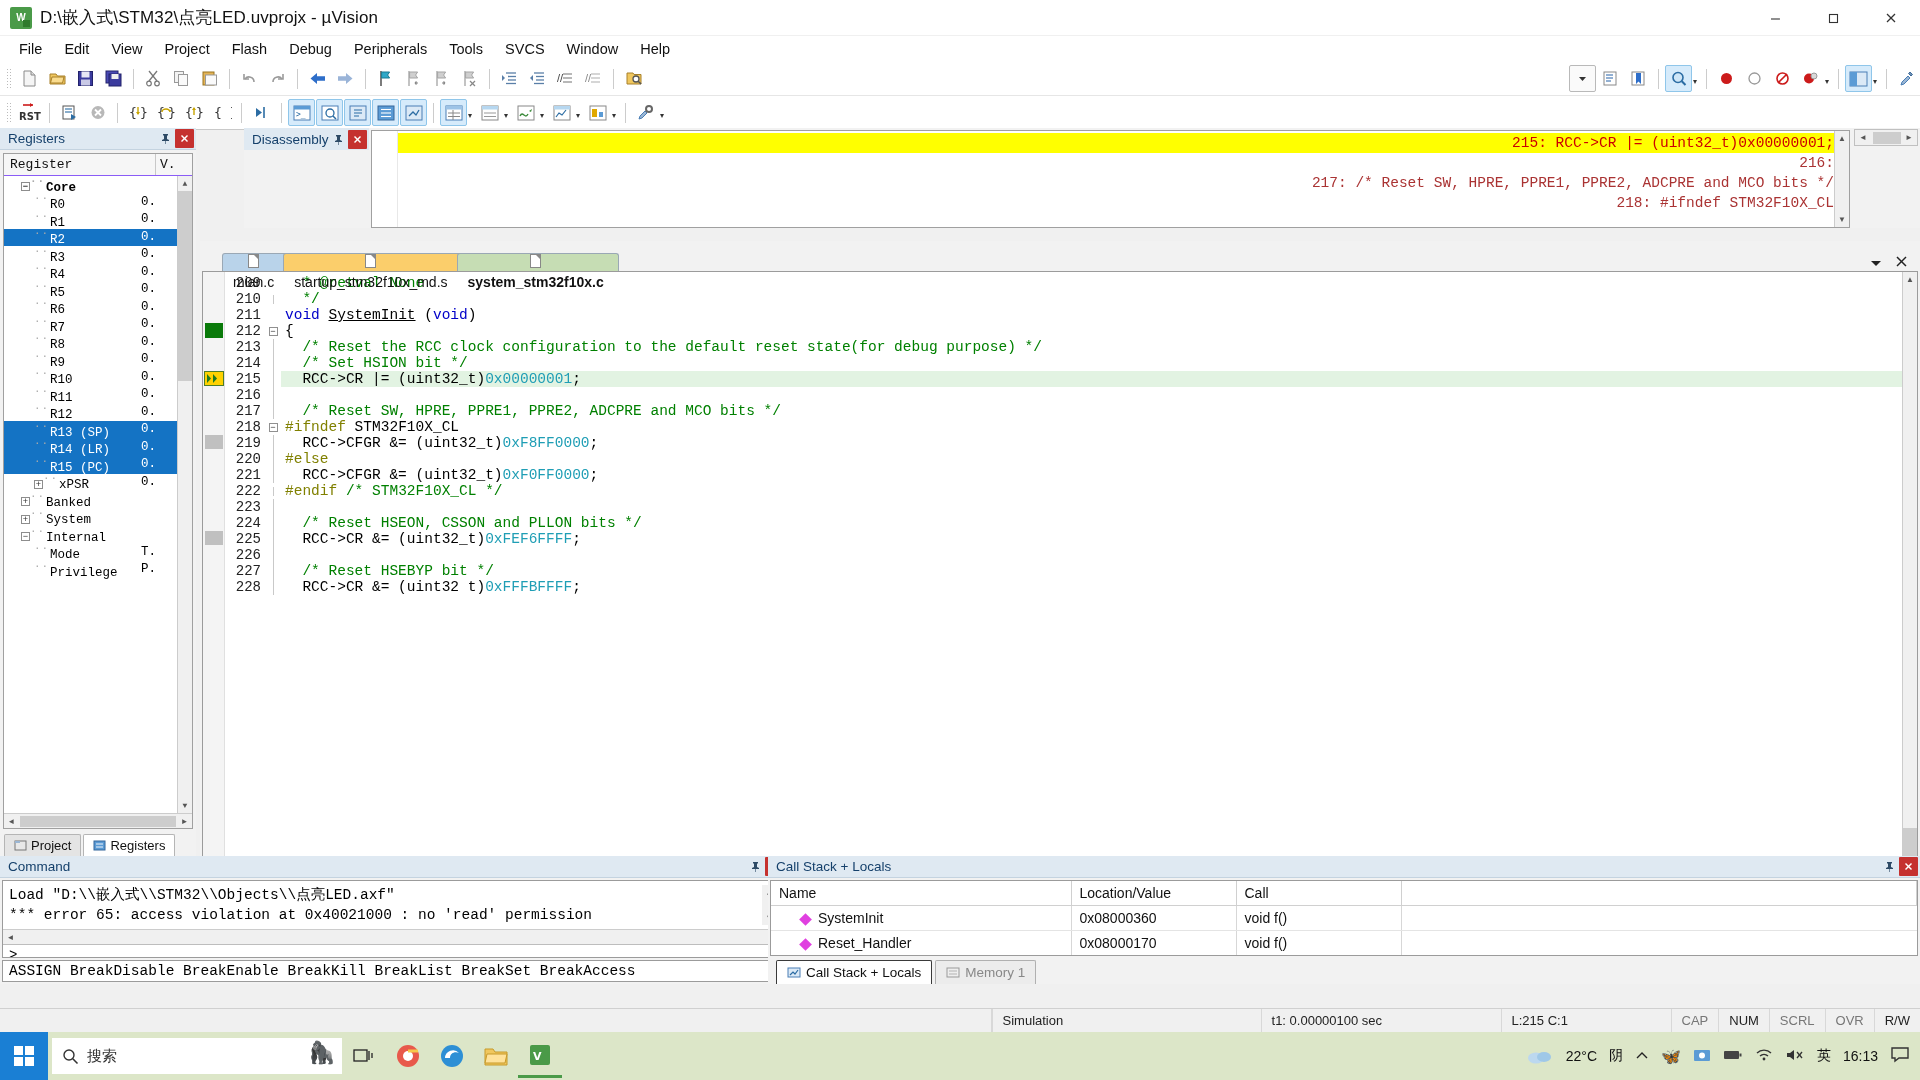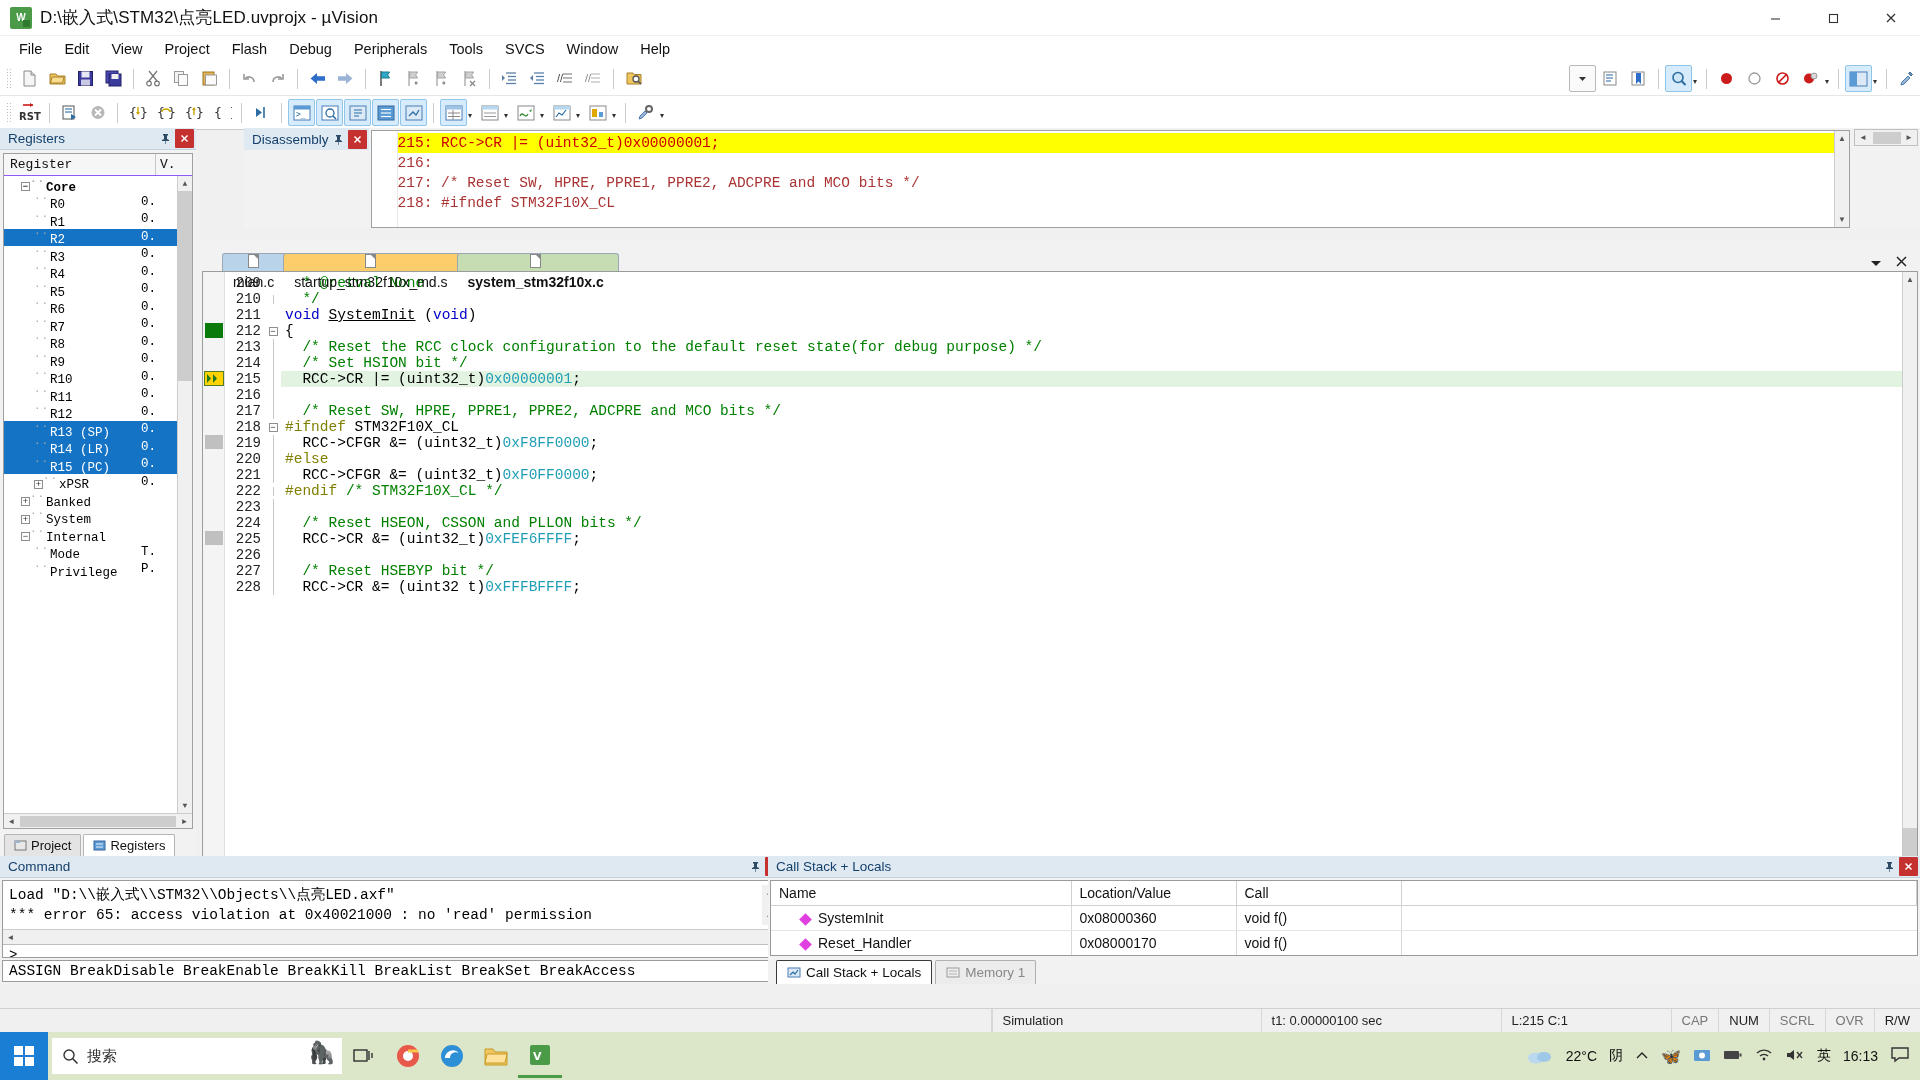--- a/index.html
+++ b/index.html
@@ -112,21 +112,21 @@
   
   .disasm { position: absolute; left: 200px; right: 0; top: 0; height: 100px;
             display: flex; background: #f2f2f2; margin-left: 44px; }
   .disasm-head { height: 22px; background: #dfe9f2; display: flex; align-items: center;
                  padding: 0 2px 0 8px; font-size: 13.5px; color: #15406b; }
   .disasm-body { flex: 1; background: #fff; margin: 2px 2px 0 2px; display: flex;
                  border: 1px solid #a0a0a0; overflow: hidden; }
   .dis-gutter { width: 26px; background: #fff; border-right: 1px solid #e8e8e8; }
   .dis-code { flex: 1; font-family: "Liberation Mono", monospace; font-size: 14.5px;
               color: #a33; padding-top: 2px; overflow: hidden; white-space: nowrap; }
-  .dis-line { height: 20px; line-height: 20px; padding-left: 0; }
+  .dis-line { height: 20px; line-height: 20px; padding-left: 0; text-align: right; }
   .dis-line.hl { background: #ffff00; color: #c00; }
   .dis-hscroll { height: 17px; background: #f0f0f0; border: 1px solid #c0c0c0;
                  margin: 1px 2px 0 2px; display: flex; align-items: center; }
 
   
   .editor { position: absolute; left: 200px; right: 0; top: 113px; bottom: 0;
             display: flex; flex-direction: column; background: #f2f2f2; }
   .ed-tabrow { height: 30px; display: flex; align-items: flex-end; padding-left: 22px;
                position: relative; }
   .ed-tab { height: 18px; display: flex; align-items: center; gap: 6px;

